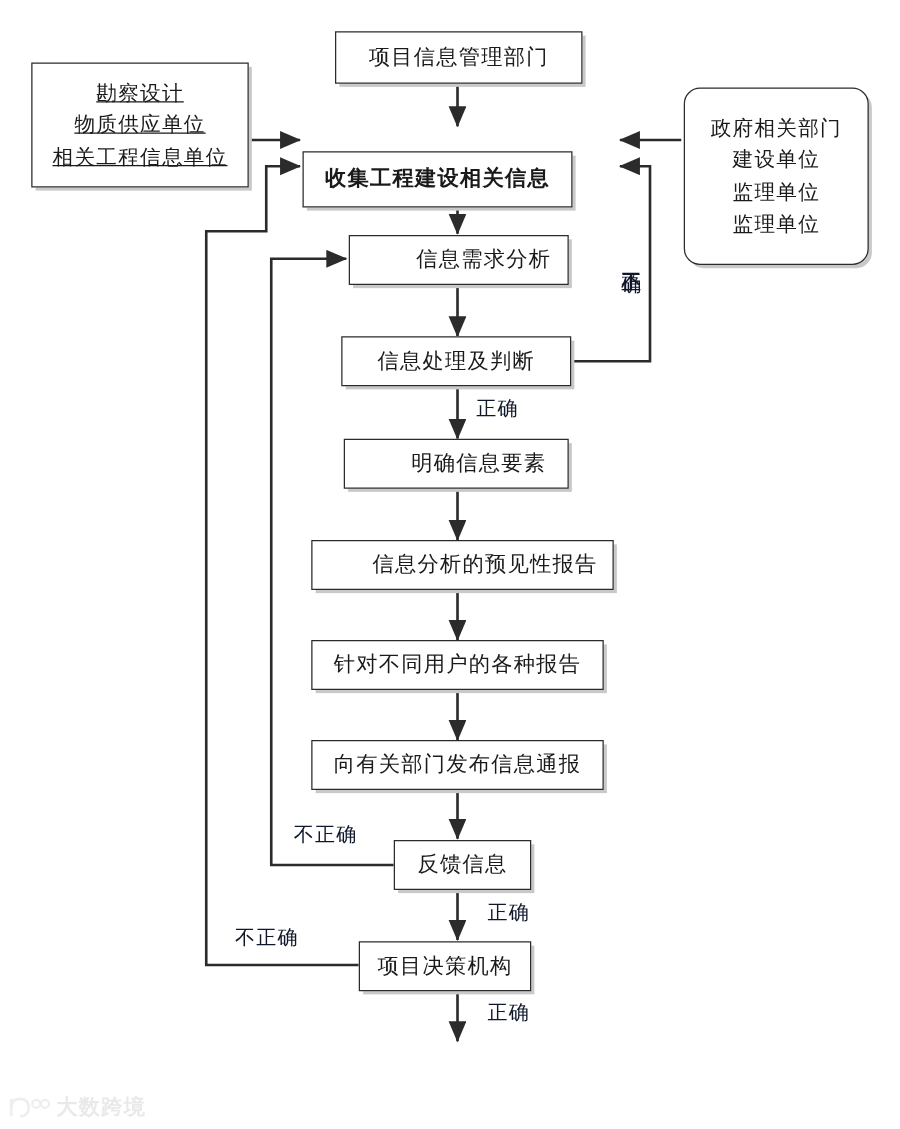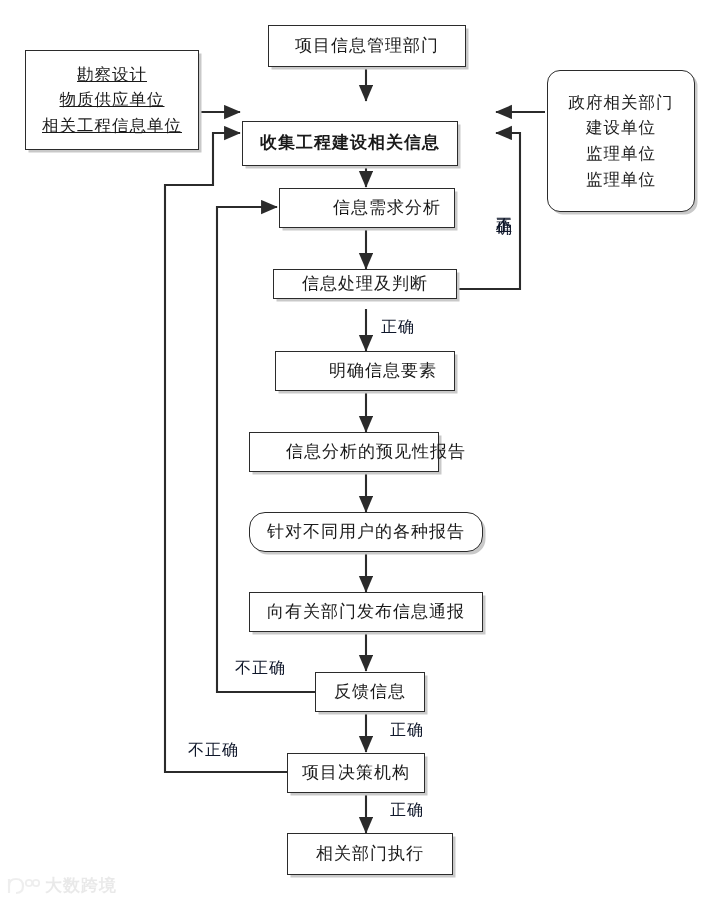--- a/index.html
+++ b/index.html
@@ -144,51 +144,48 @@
   </div>
 
   <div class="node single" style="left:242px; top:121px; width:216px; height:45px;font-weight:bold;">
     <span class="ln">收集工程建设相关信息</span>
   </div>
 
   <div class="node single" style="left:279px; top:188px; width:176px; height:40px;padding-left:40px;">
     <span class="ln">信息需求分析</span>
   </div>
 
-  <div class="node single" style="left:273px; top:269px; width:184px; height:30px;">
+  <div class="node single" style="left:273px; top:269px; width:184px; height:40px;">
     <span class="ln">信息处理及判断</span>
   </div>
 
   <div class="node single" style="left:275px; top:351px; width:180px; height:40px;padding-left:36px;">
     <span class="ln">明确信息要素</span>
   </div>
 
-  <div class="node single" style="left:249px; top:432px; width:190px; height:40px;padding-left:36px;">
+  <div class="node single" style="left:249px; top:432px; width:242px; height:40px;padding-left:36px;">
     <span class="ln">信息分析的预见性报告</span>
   </div>
 
-  <div class="node single" style="left:249px; top:512px; width:234px; height:40px;border-radius:16px;">
+  <div class="node single" style="left:249px; top:512px; width:234px; height:40px;">
     <span class="ln">针对不同用户的各种报告</span>
   </div>
 
   <div class="node single" style="left:249px; top:592px; width:234px; height:40px;">
     <span class="ln">向有关部门发布信息通报</span>
   </div>
 
   <div class="node single" style="left:315px; top:672px; width:110px; height:40px;">
     <span class="ln">反馈信息</span>
   </div>
 
   <div class="node single" style="left:287px; top:753px; width:138px; height:40px;">
     <span class="ln">项目决策机构</span>
   </div>
 
-  <div class="node single" style="left:287px; top:833px; width:166px; height:42px;">
-    <span class="ln">相关部门执行</span>
-  </div>
 
   <div class="edge-label vert" style="left:496px; top:205px;">不正确</div>
 
   <div class="edge-label" style="left:381px; top:317px;">正确</div>
 
   <div class="edge-label" style="left:235px; top:658px;">不正确</div>
 
   <div class="edge-label" style="left:390px; top:720px;">正确</div>
 
   <div class="edge-label" style="left:188px; top:740px;">不正确</div>

